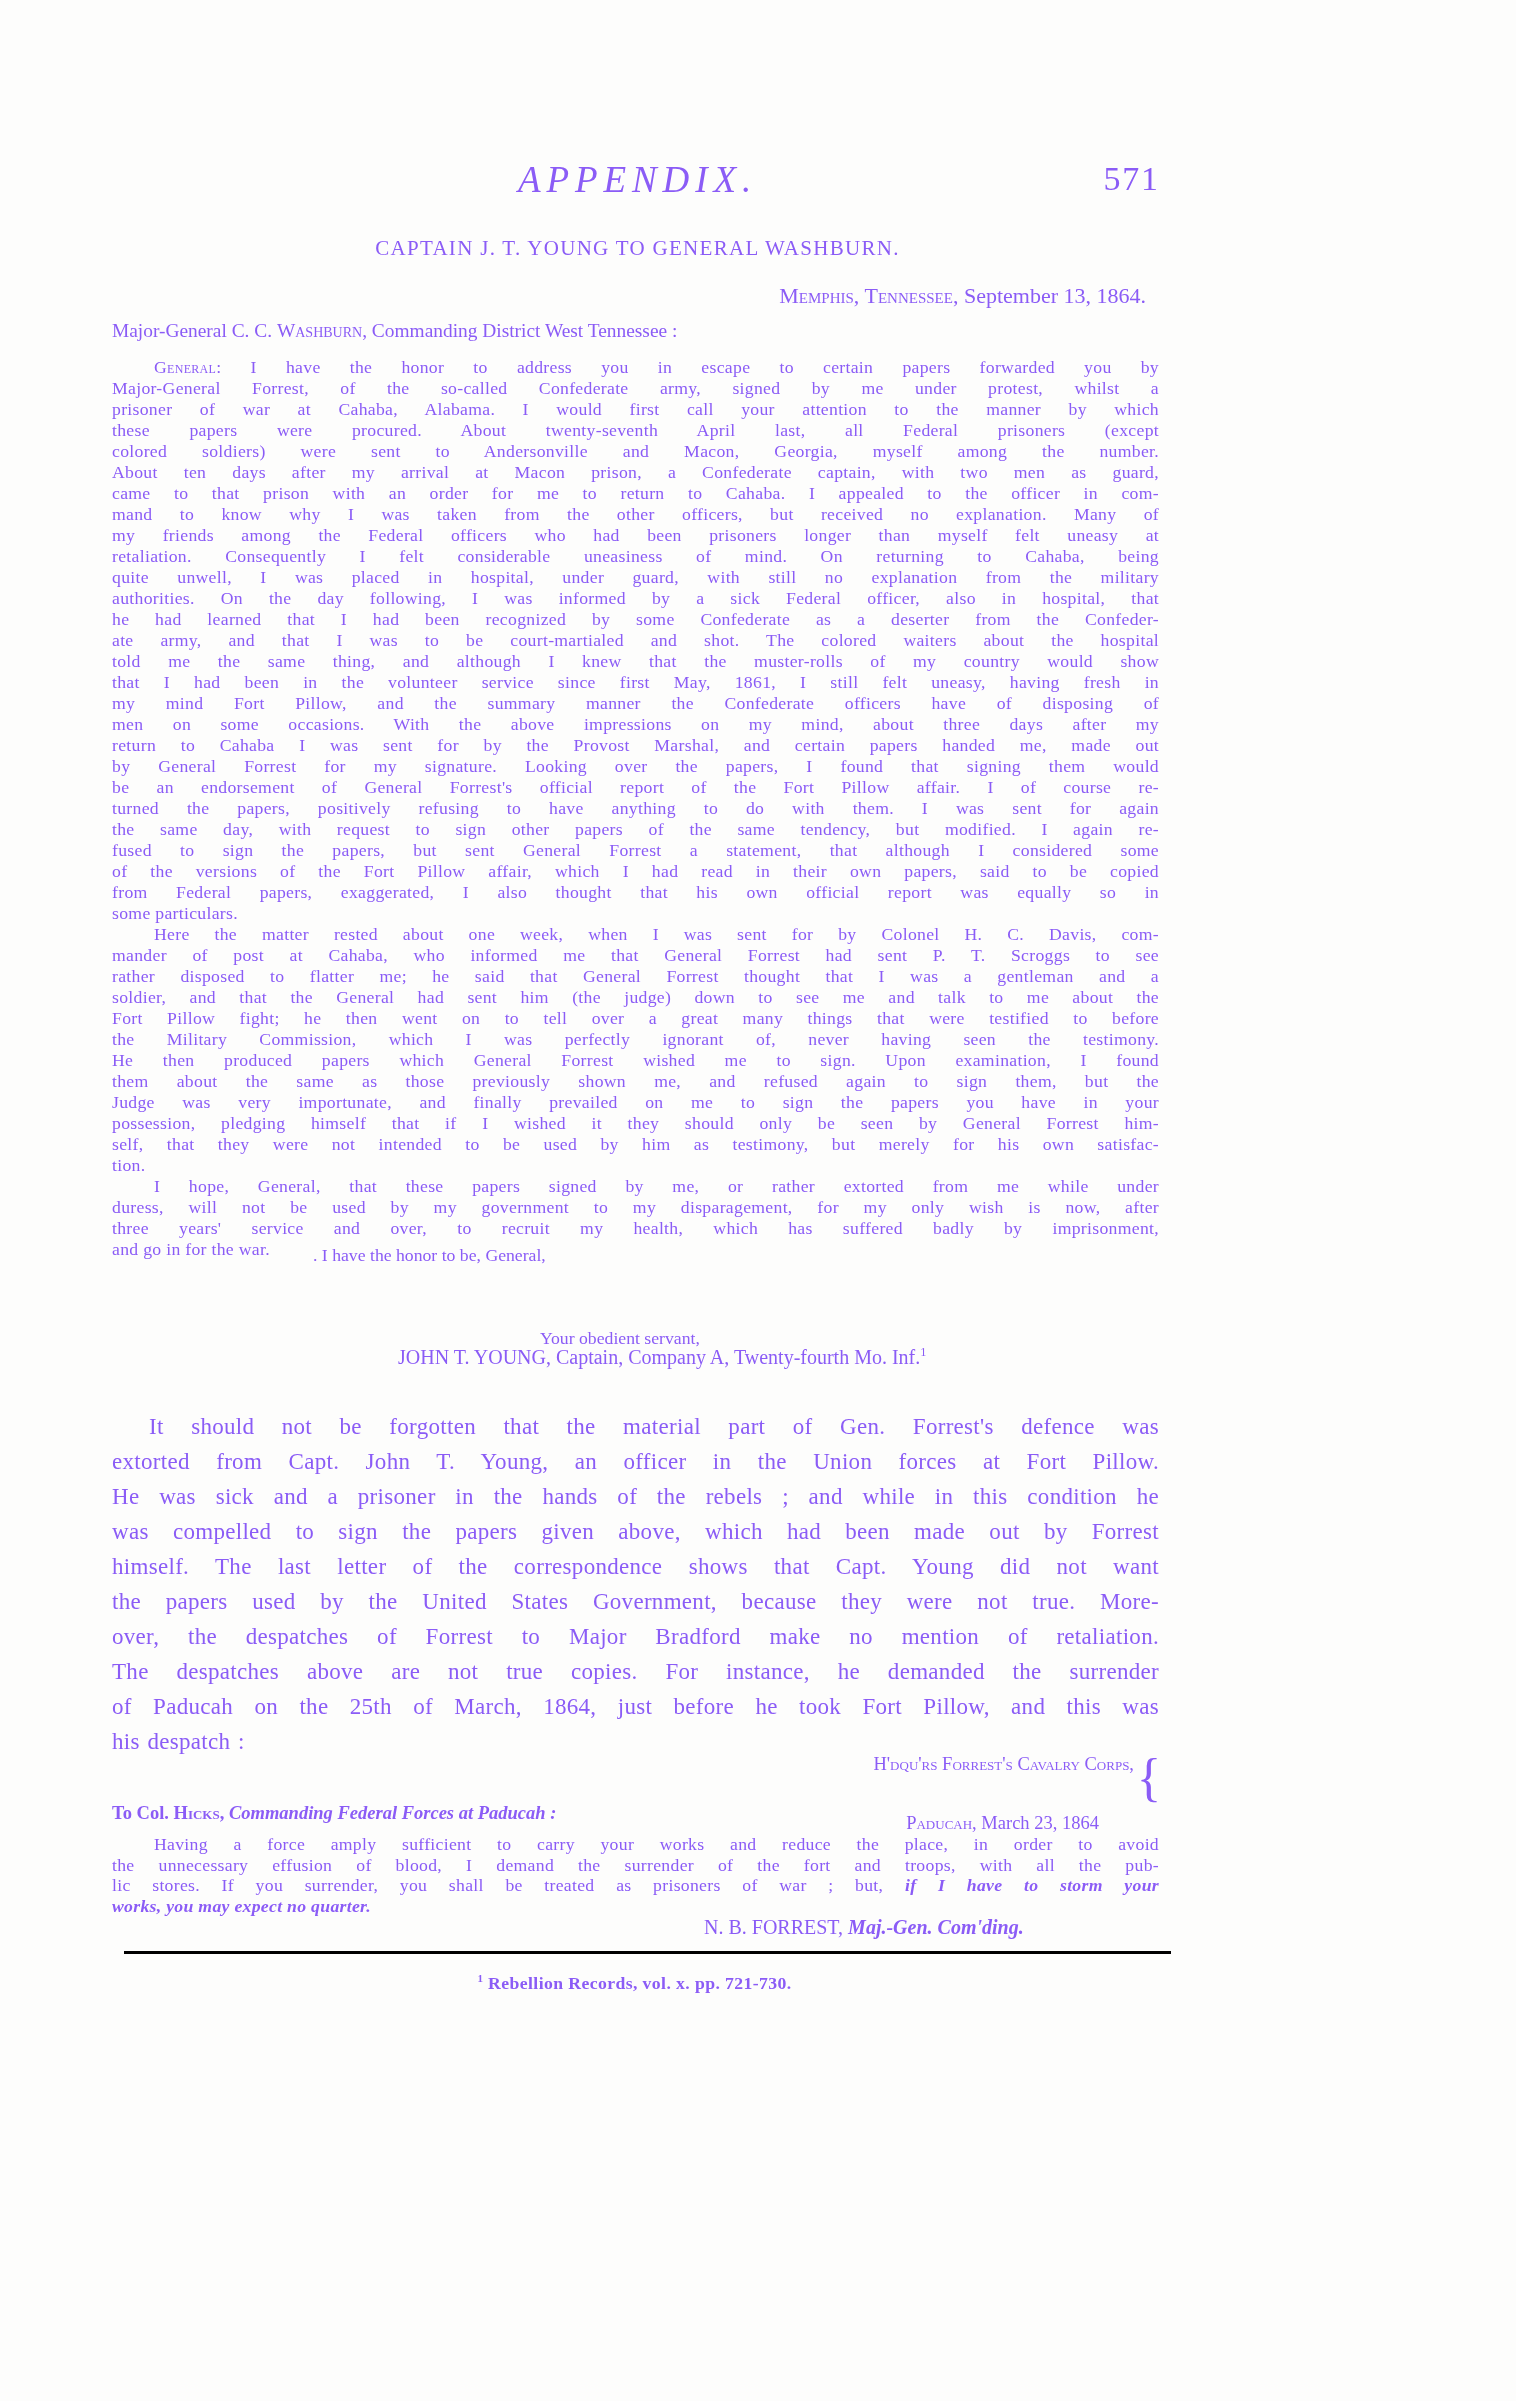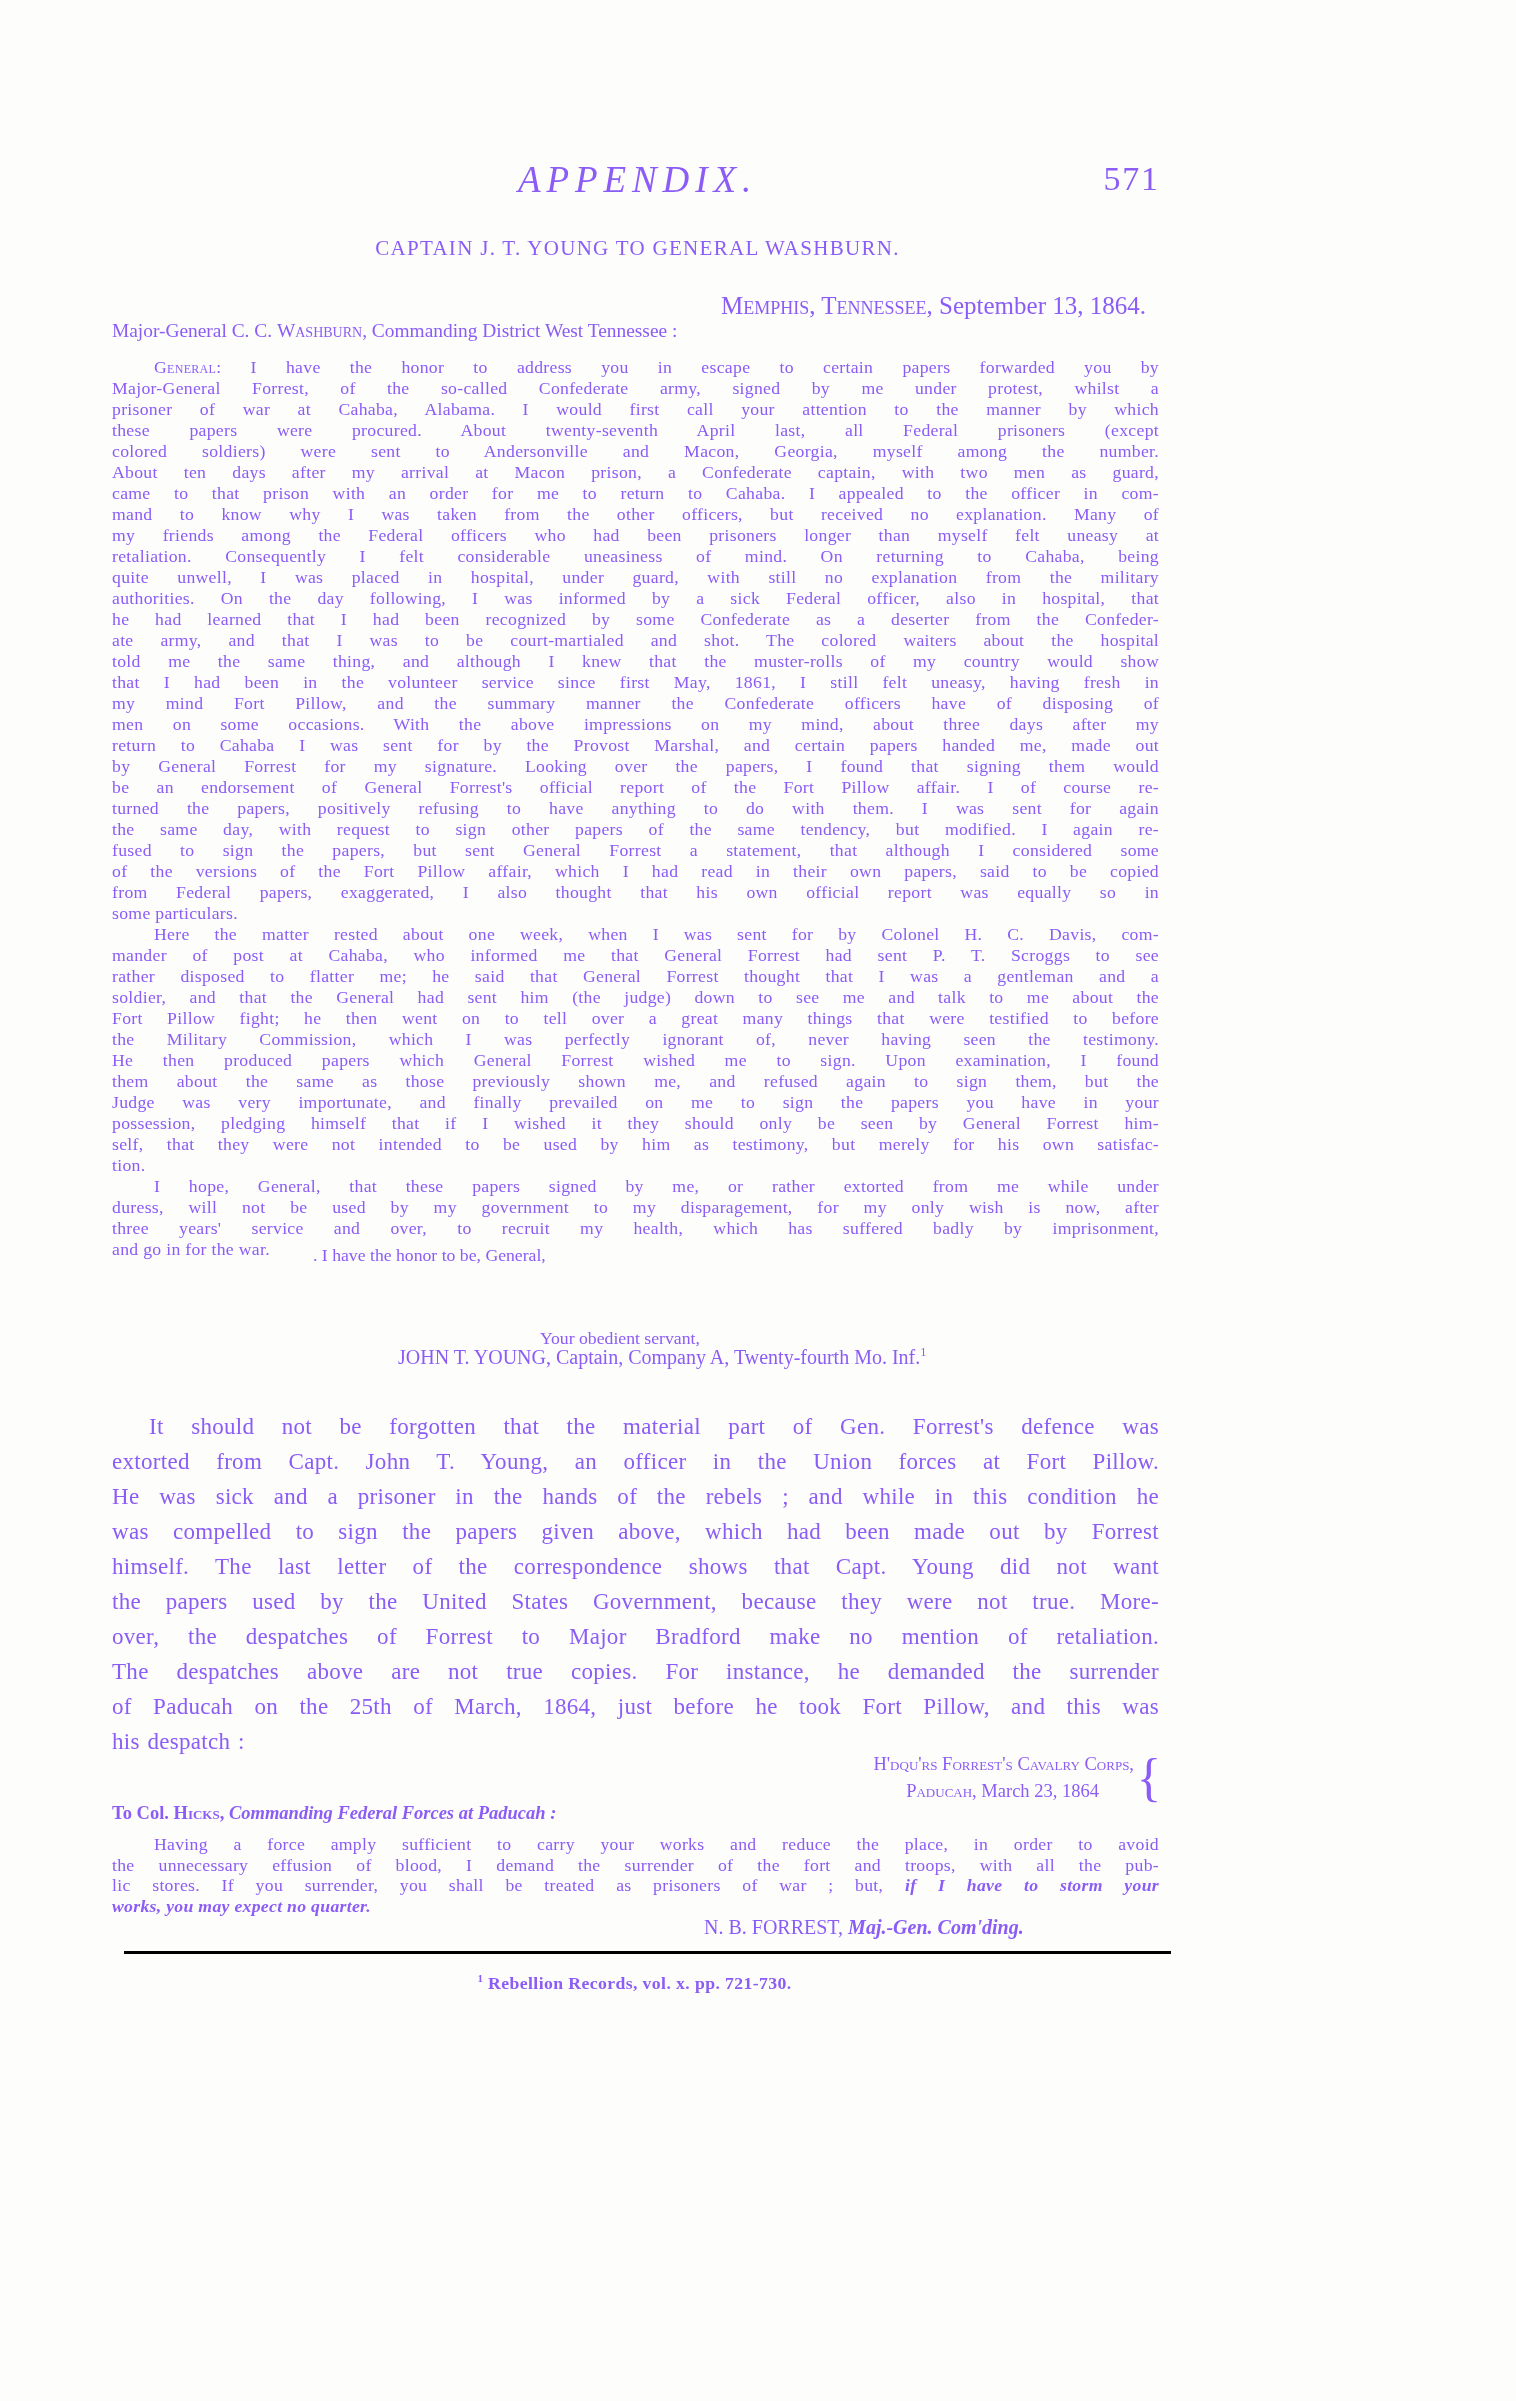--- a/index.html
+++ b/index.html
@@ -16,38 +16,38 @@
   .i{}
   .ib{font-style:italic;font-weight:bold;}
   .sc{font-variant:small-caps;}
   .sup{vertical-align:super;font-size:0.62em;line-height:0;}
   
   .running-head{position:absolute;top:158px;left:0;width:100%;}
   .running-title{text-align:center;font-style:italic;font-size:37px;letter-spacing:5.9px;}
   .page-number{position:absolute;right:3.4px;top:1.7px;font-size:34px;letter-spacing:1.7px;}
   
   .letter-heading{position:absolute;top:236px;width:100%;text-align:center;font-size:21px;letter-spacing:1.3px;white-space:nowrap;}
-  .dateline{position:absolute;top:283px;right:17px;font-size:25px;text-align:right;white-space:nowrap;margin-top:9px;}
+  .dateline{position:absolute;top:283px;right:17px;font-size:22px;text-align:right;white-space:nowrap;}
   .salutation{position:absolute;top:320px;left:0;font-size:19.4px;white-space:nowrap;}
   .letter-body{position:absolute;top:357px;left:0;width:1047px;font-size:17.7px;line-height:21px;letter-spacing:0.3px;}
   .bline{text-align:justify;text-align-last:justify;white-space:normal;}
   .bline.end{text-align-last:left;}
   .bline.ind{text-indent:42px;}
   .closing-1{position:absolute;top:1245px;left:201px;font-size:17.7px;}
   .closing-2{position:absolute;top:1328px;left:428px;font-size:17.7px;}
   .signature-1{position:absolute;top:1346px;left:286px;font-size:20px;white-space:nowrap;}
   
   .commentary{position:absolute;top:1409px;left:0;width:1047px;font-size:23px;line-height:35px;letter-spacing:0.3px;word-spacing:1.7px;}
   .cline{text-align:justify;text-align-last:justify;}
   .cline.end{text-align-last:left;}
   .cline.ind{text-indent:37px;}
   
   .despatch-head{position:absolute;top:1751px;right:0;text-align:right;font-size:18.5px;line-height:27px;}
   .despatch-head .l1{padding-right:29px;}
-  .despatch-head .l2{padding-right:64px;}
+  .despatch-head .l2{padding-right:64px;margin-top:32px;}
   .despatch-brace{position:absolute;right:1.7px;top:3.4px;font-size:51px;line-height:47px;transform:scaleY(1.05);font-weight:normal;}
   .despatch-salutation{position:absolute;top:1803px;left:0;font-size:18.5px;font-weight:bold;white-space:nowrap;}
   .despatch-body{position:absolute;top:1834px;left:0;width:1047px;font-size:17.7px;line-height:20.6px;letter-spacing:0.3px;}
   .despatch-signature{position:absolute;top:1916px;left:592px;font-size:20px;white-space:nowrap;}
   
   .footnote-rule{position:absolute;top:1951px;left:11.8px;width:1047px;height:3.4px;background:#000;}
   .footnote{position:absolute;top:1973px;left:0;width:843px;margin-left:101px;text-align:center;font-size:17.7px;font-weight:bold;letter-spacing:0.4px;}
 </style>
 </head>
 <body>

